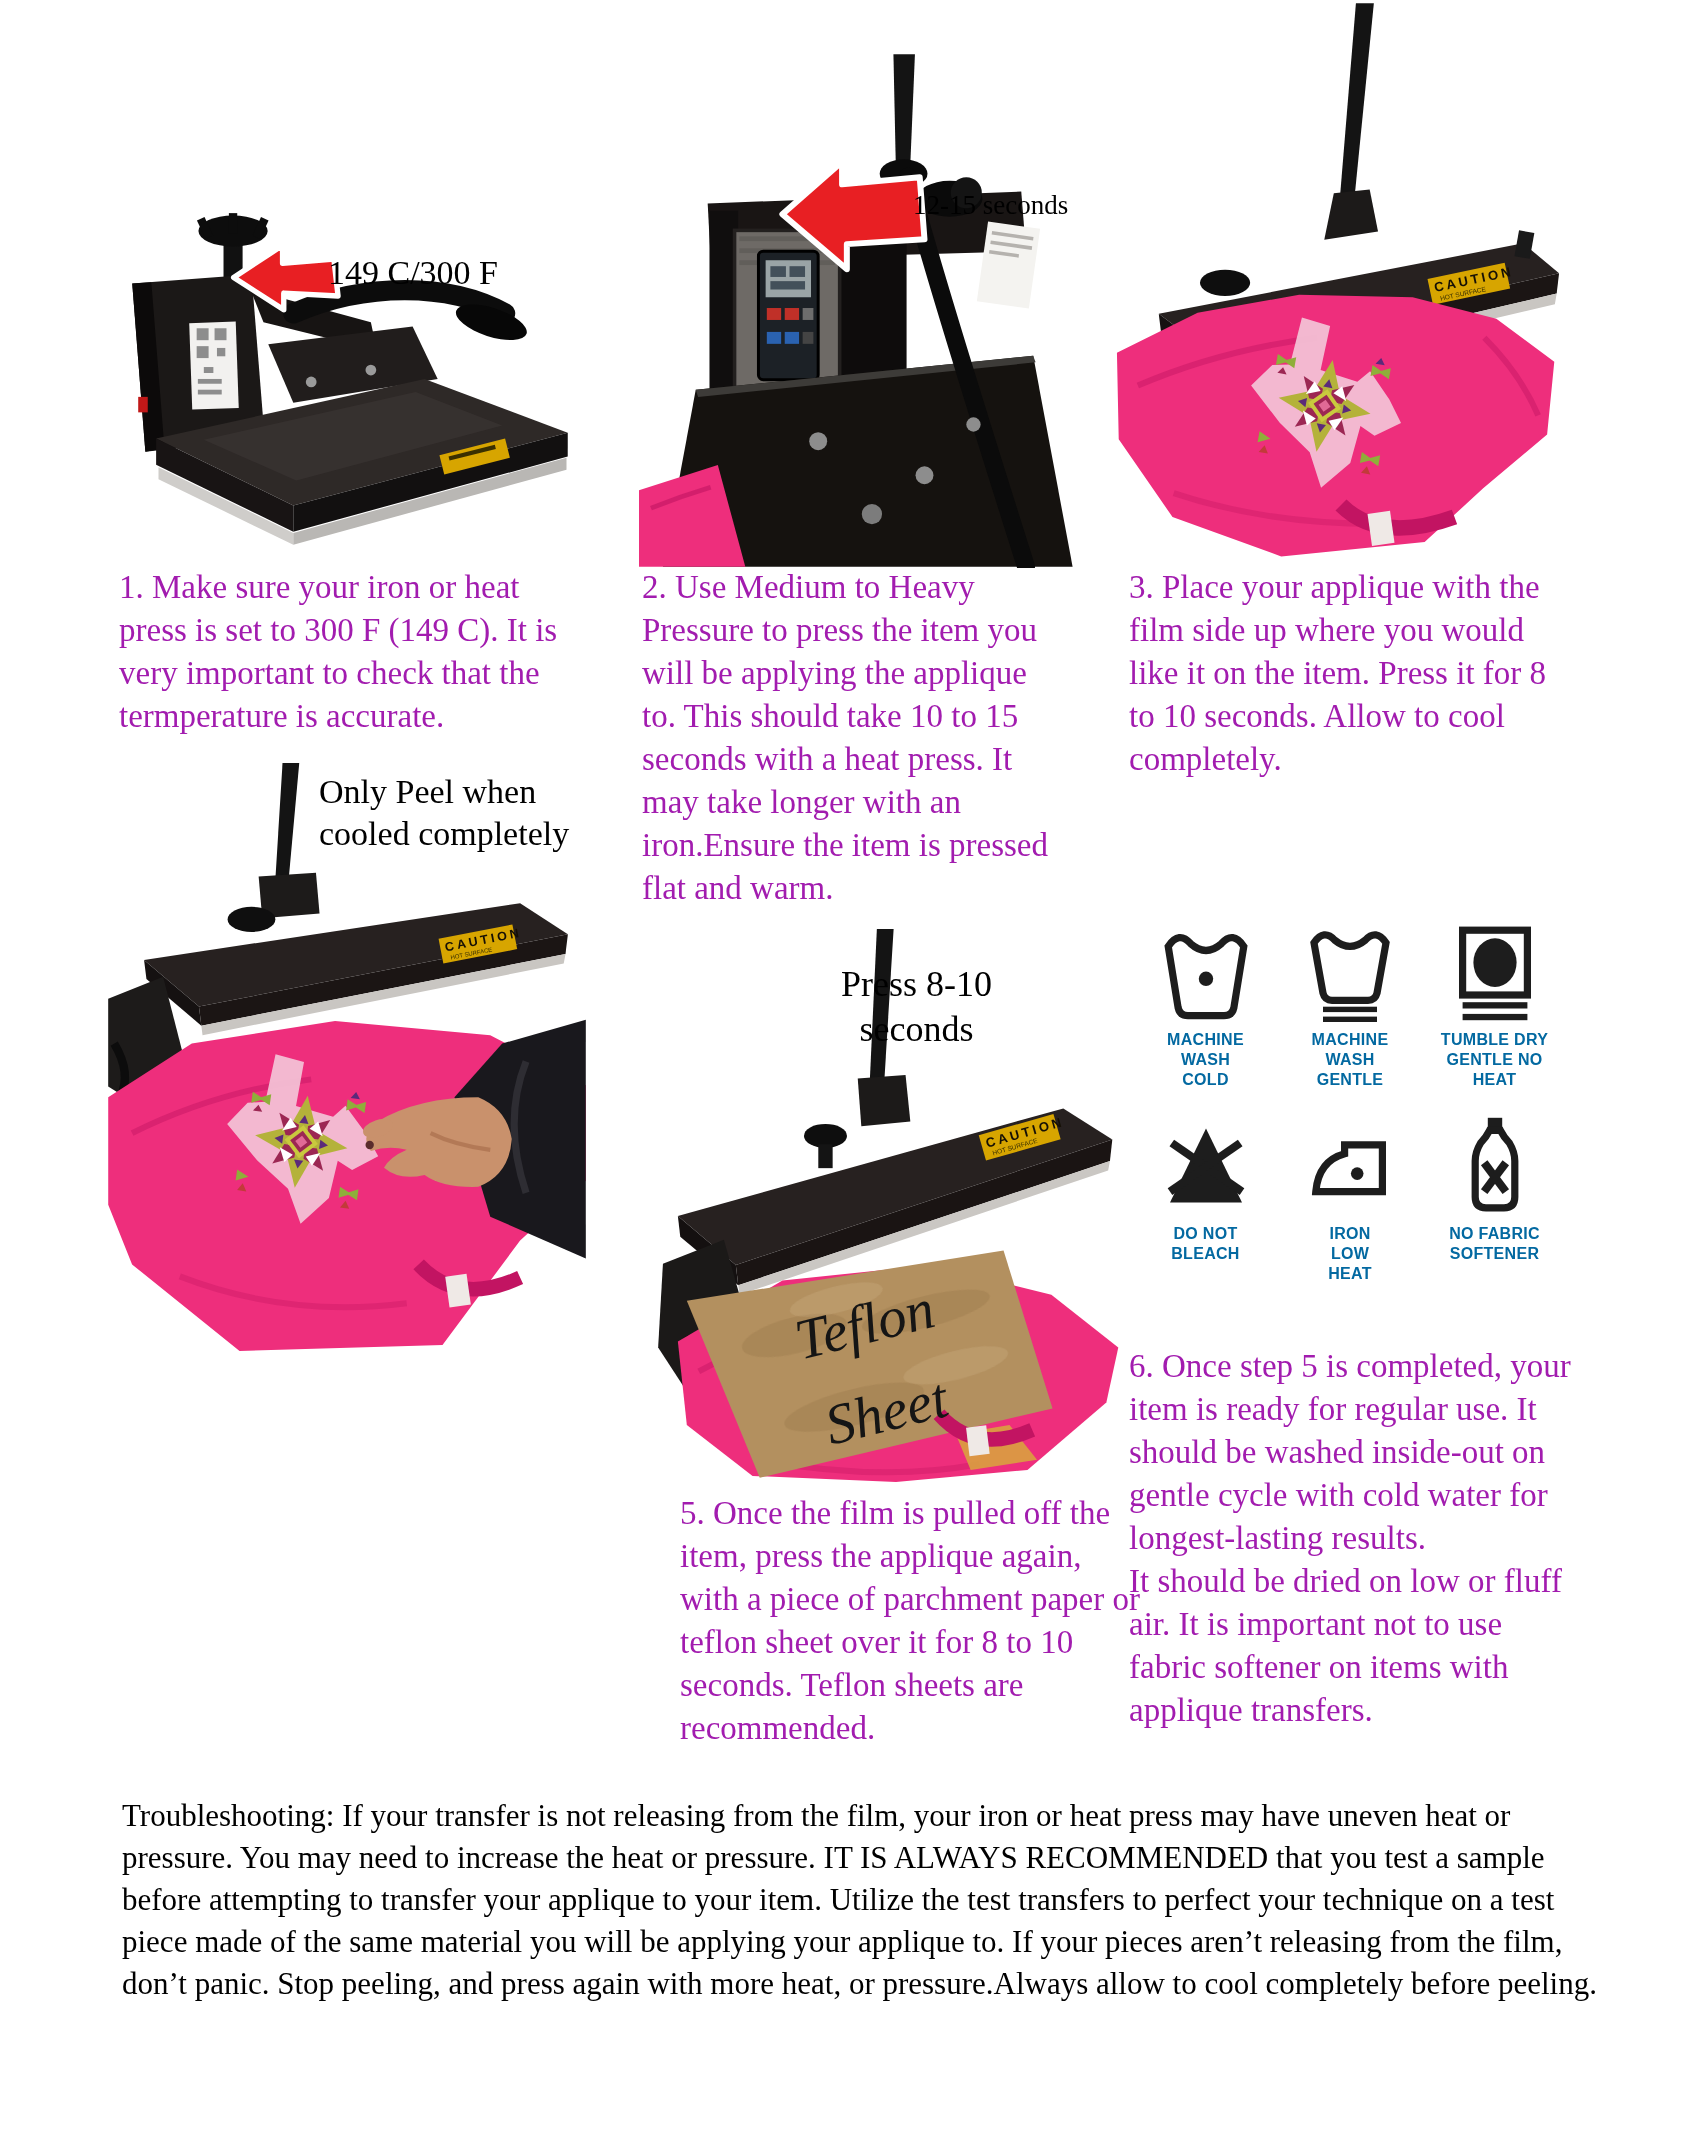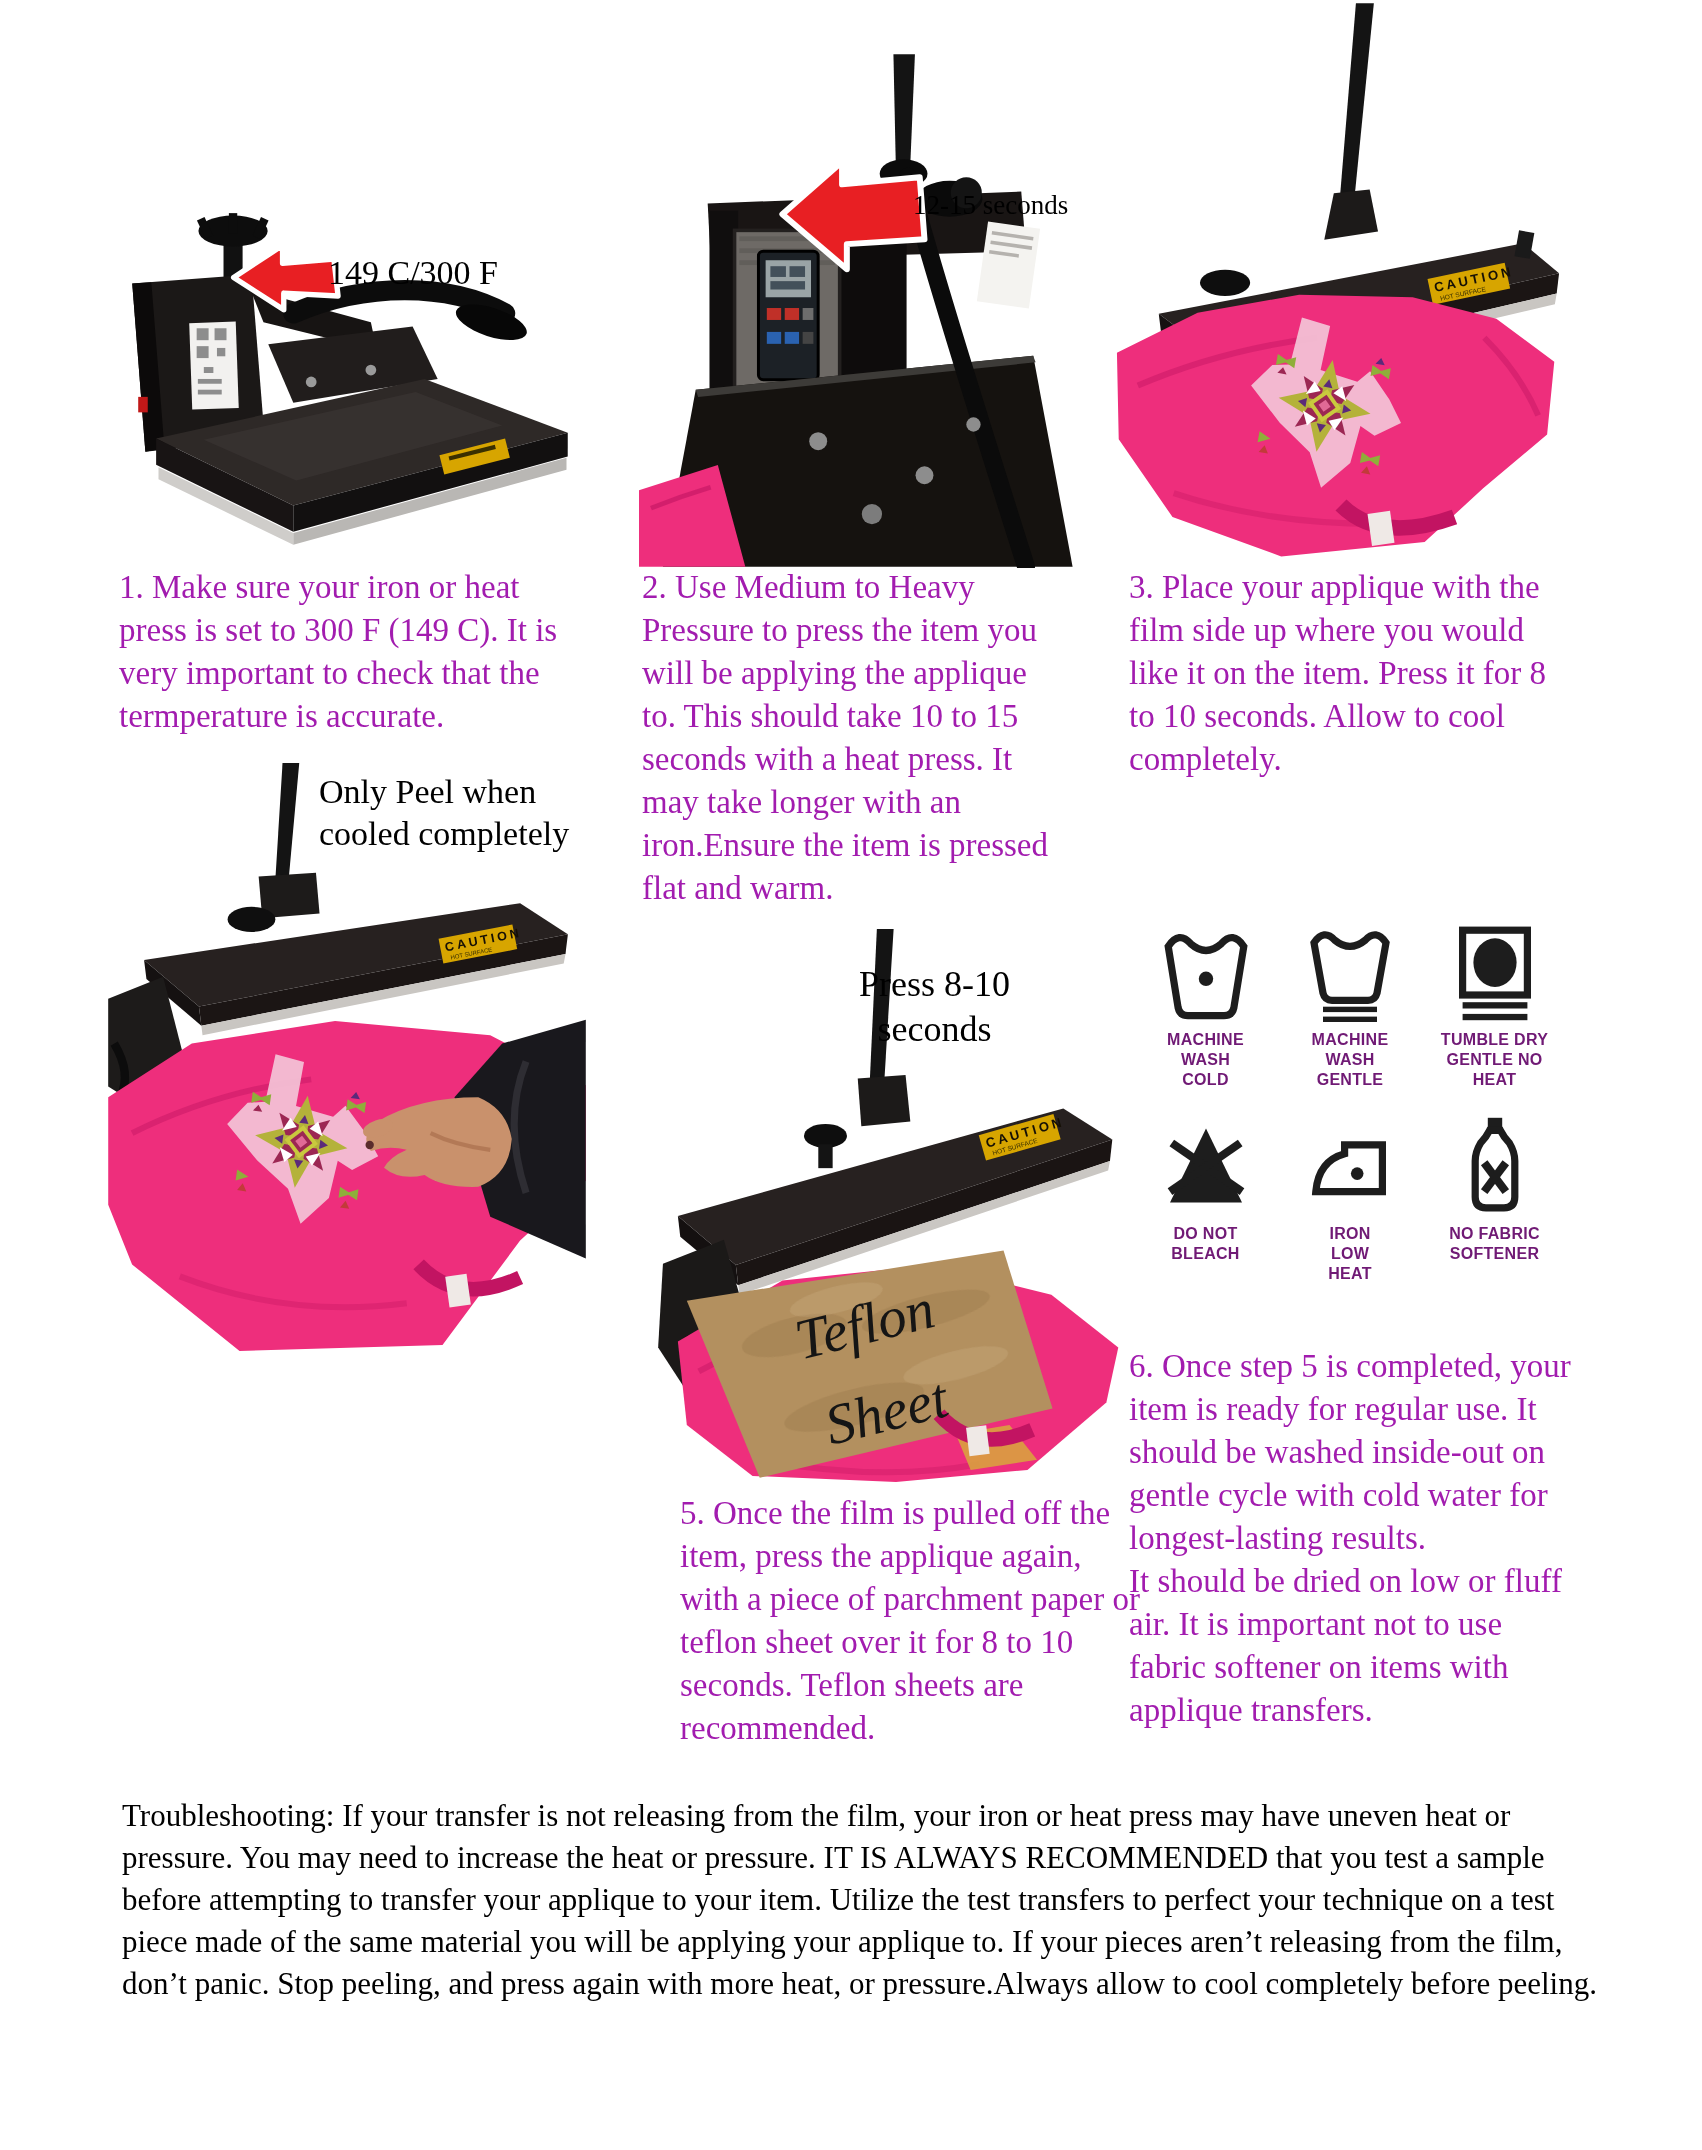--- a/index.html
+++ b/index.html
@@ -8,21 +8,21 @@
   .abs{position:absolute;}
   .step{font-size:33px;line-height:43px;color:#a21caf;white-space:pre-line;}
   .note{font-size:34px;line-height:42px;white-space:pre-line;margin-left:37px;}
   .note-center{font-size:36px;line-height:45px;white-space:pre-line;text-align:center;}
   .arrow-label{font-size:34px;white-space:nowrap;}
   .arrow-label-sm{font-size:27px;white-space:nowrap;}
   .trouble{font-size:31px;line-height:42px;}
   .care-grid{display:grid;grid-template-columns:repeat(3,1fr);column-gap:21.5px;row-gap:26px;}
   .care-cell{display:flex;flex-direction:column;align-items:center;}
   .care-label{font-family:"Liberation Sans", sans-serif;font-weight:bold;font-size:16px;
-              line-height:20px;text-align:center;white-space:pre-line;color:#701a75;
+              line-height:20px;text-align:center;white-space:pre-line;color:#0369a1;
               letter-spacing:0.3px;margin-top:8.4px;}
   .teflon-text{font-size:57px;line-height:90px;font-style:italic;text-align:center;
                white-space:pre-line;transform:rotate(-14deg);color:#151515;}
   svg{display:block;}
 </style>
 </head>
 <body>
 
 <div class="page">
 
@@ -312,21 +312,21 @@
         </g>
         <g opacity="0.15" fill="#e8d3ae">
           <ellipse cx="320" cy="620" rx="80" ry="22" transform="rotate(-14 320 620)"></ellipse>
           <ellipse cx="520" cy="730" rx="90" ry="24" transform="rotate(-14 520 730)"></ellipse>
         </g>
       </g>
 
       <path d="M 492,812 Q 552,880 648,838" stroke="#c21462" stroke-width="24" fill="none"></path>
       <rect x="540" y="832" width="34" height="48" fill="#efe9e6" transform="rotate(-7 557 856)"></rect>
     </svg>
-    <div class="abs note-center" style="left:182px;top:33px;width:215px;">Press 8-10
+    <div class="abs note-center" style="left:164px;top:33px;width:215px;">Press 8-10
 seconds</div>
     <div class="abs teflon-text" style="left:90px;top:349px;width:281px;">Teflon
 Sheet</div>
   </div>
 
   <div class="abs care-grid" style="left:1144px;top:923px;width:412px;">
     <div class="care-cell">
       <svg width="90" height="99" viewBox="0 0 100 110">
         <path d="M8,26 Q20,8 33,23 Q50,38 67,23 Q80,8 92,26 L81,94 Q79,103 70,103 L30,103 Q21,103 19,94 Z" fill="none" stroke="#1d1d1d" stroke-width="8"></path>
         <circle cx="50" cy="62" r="8" fill="#1d1d1d"></circle>

